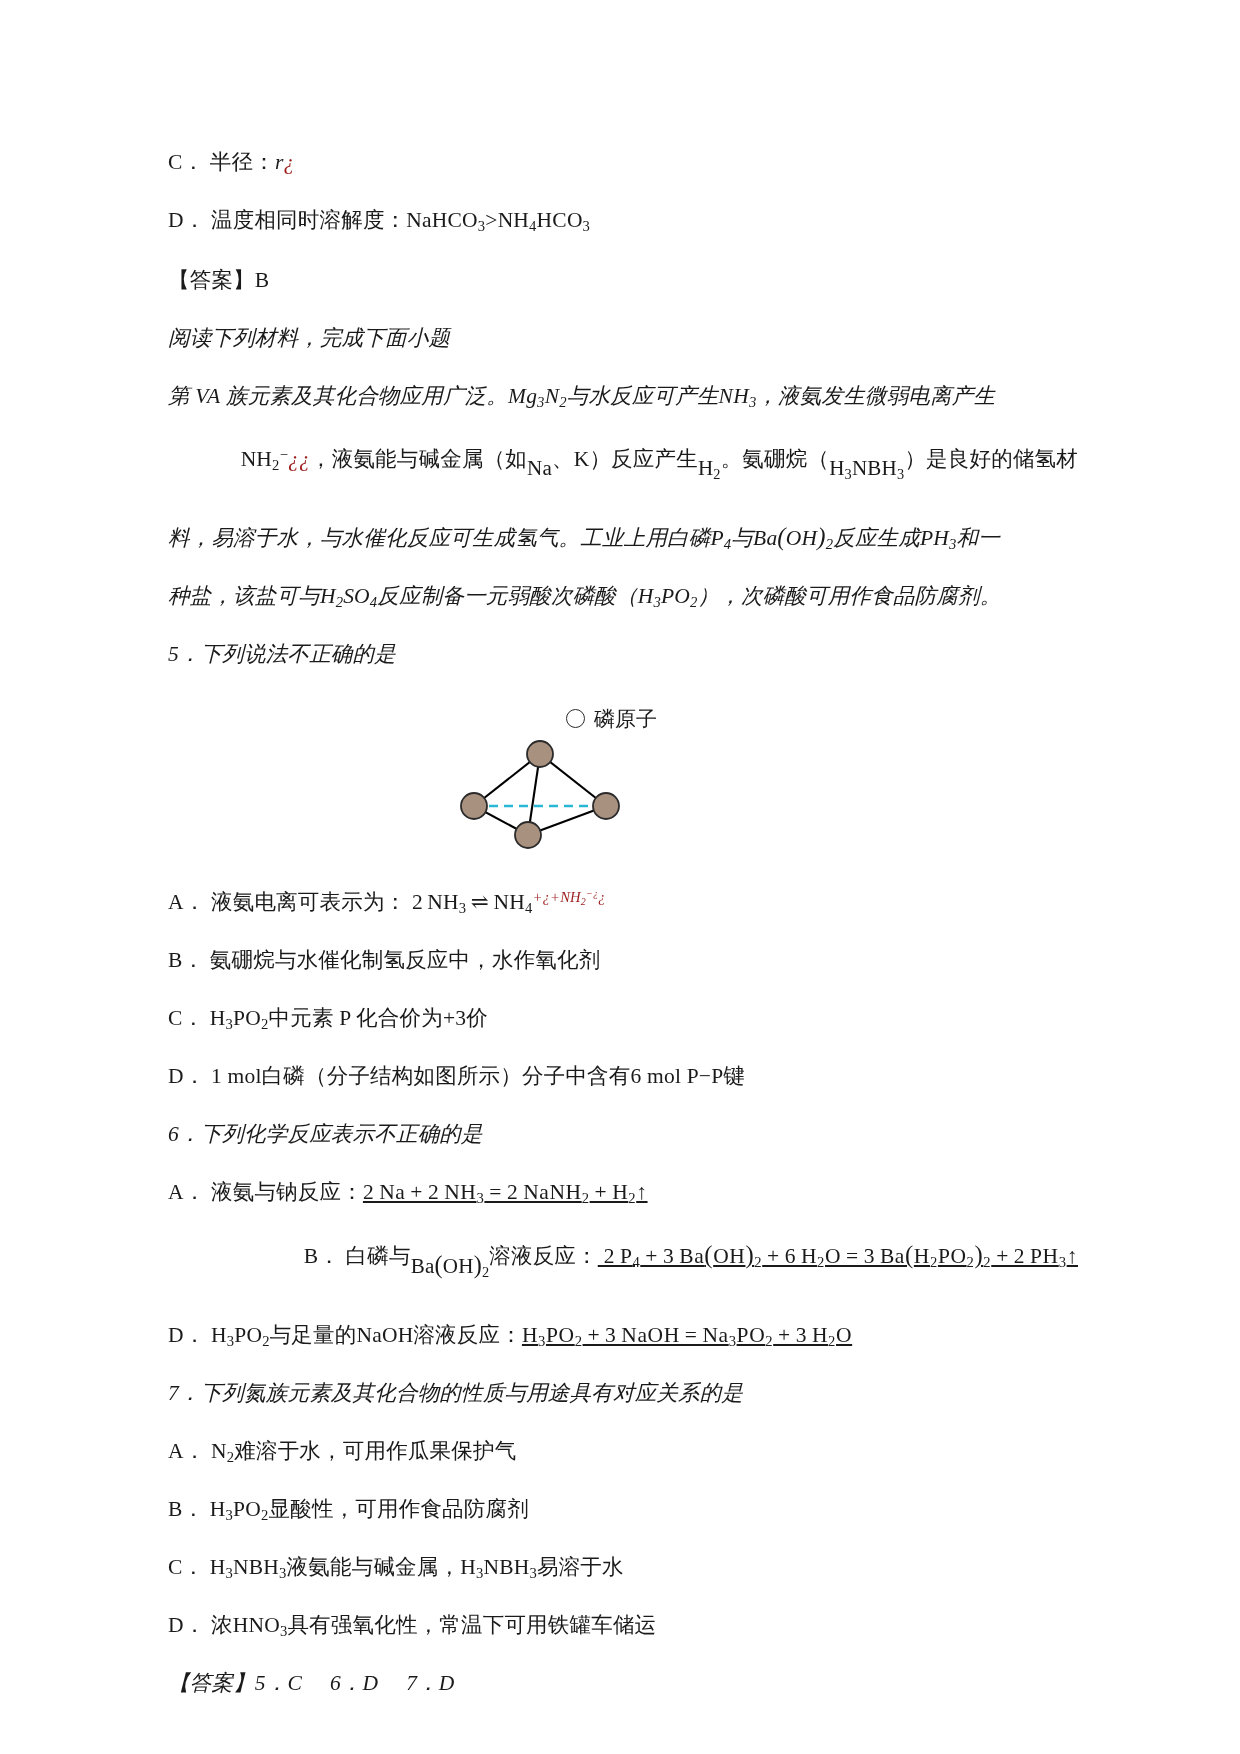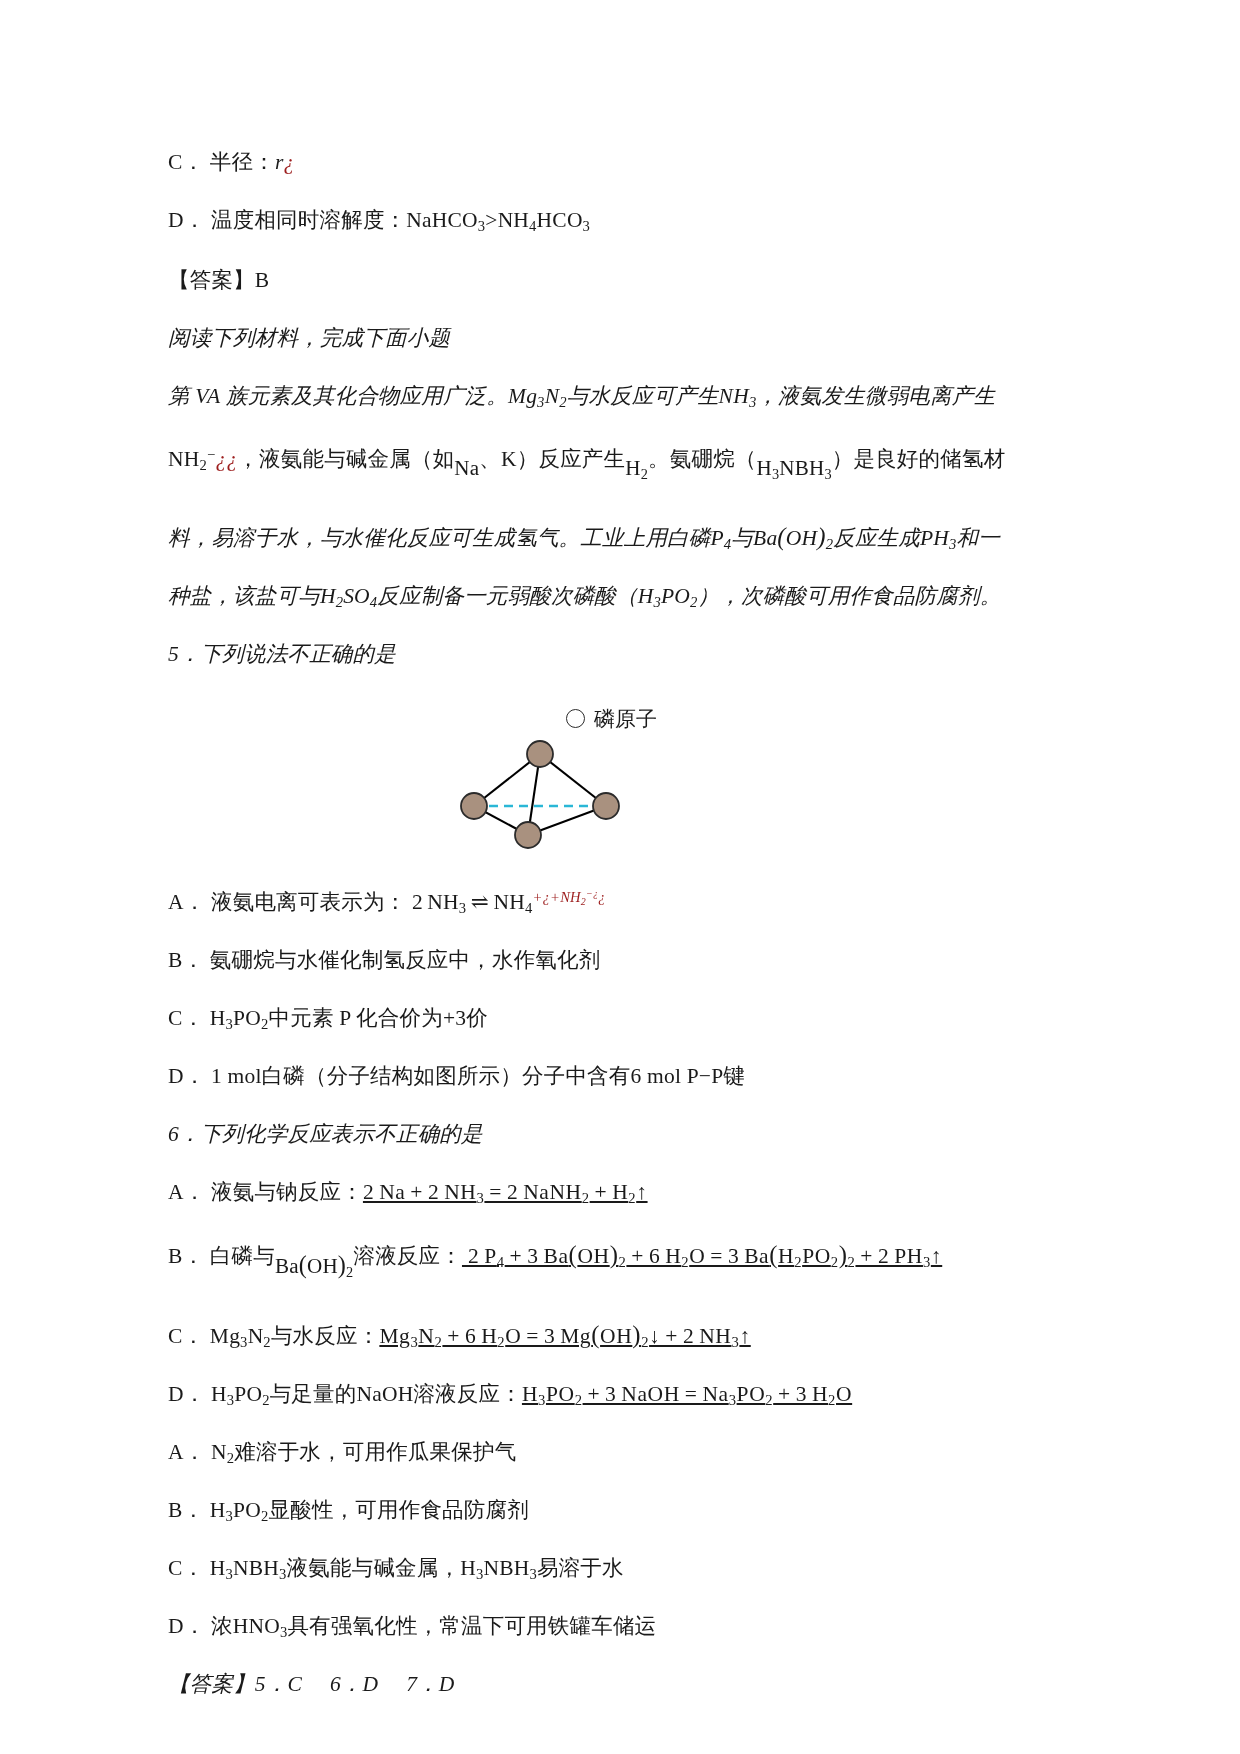--- a/index.html
+++ b/index.html
@@ -39,20 +39,21 @@
   .opt {
     margin-top: 14px;
   }
   .para {
     margin-top: 14px;
     font-style: italic;
   }
   .tall {
     line-height: 66px;
     margin-top: 8px;
+    text-align: right;
   }
   sub {
     font-size: 0.68em;
     vertical-align: -0.28em;
     line-height: 0;
   }
   sup {
     font-size: 0.68em;
     vertical-align: 0.48em;
     line-height: 0;
@@ -206,30 +207,29 @@
     <div class="line opt">
       <span>A．</span>
       <span>液氨与钠反应：</span><span class="formula formula-sp">2 Na + 2 NH<sub>3</sub> = 2 NaNH<sub>2</sub> + H<sub>2</sub>↑</span>
     </div>
 
     <div class="line tall">
       <span>B．</span>
       <span>白磷与</span><span class="lower formula">Ba<span class="big-paren">(</span>OH<span class="big-paren">)</span><sub>2</sub></span><span>溶液反应：</span><span class="formula formula-sp">&nbsp;2 P<sub>4</sub> + 3 Ba<span class="big-paren">(</span>OH<span class="big-paren">)</span><sub>2</sub> + 6 H<sub>2</sub>O = 3 Ba<span class="big-paren">(</span>H<sub>2</sub>PO<sub>2</sub><span class="big-paren">)</span><sub>2</sub> + 2 PH<sub>3</sub>↑</span>
     </div>
 
-    <div class="line opt">
-      <span>C．</span>
-      <span class="formula">Mg<sub>3</sub>N<sub>2</sub></span><span>与水反应：</span><span class="formula formula-sp">Mg<sub>3</sub>N<sub>2</sub> + 6 H<sub>2</sub>O = 3 Mg<span class="big-paren">(</span>OH<span class="big-paren">)</span><sub>2</sub>↓ + 2 NH<sub>3</sub>↑</span>
-    </div>
 
     <div class="line opt">
       <span>D．</span>
       <span class="formula">H<sub>3</sub>PO<sub>2</sub></span><span>与足量的</span><span class="formula">NaOH</span><span>溶液反应：</span><span class="formula formula-sp">H<sub>3</sub>PO<sub>2</sub> + 3 NaOH = Na<sub>3</sub>PO<sub>2</sub> + 3 H<sub>2</sub>O</span>
     </div>
 
+    <div class="line para">
+      <span>7．</span><span>下列氮族元素及其化合物的性质与用途具有对应关系的是</span>
+    </div>
 
     <div class="line opt">
       <span>A．</span>
       <span class="formula">N<sub>2</sub></span><span>难溶于水，可用作瓜果保护气</span>
     </div>
 
     <div class="line opt">
       <span>B．</span>
       <span class="formula">H<sub>3</sub>PO<sub>2</sub></span><span>显酸性，可用作食品防腐剂</span>
     </div>

